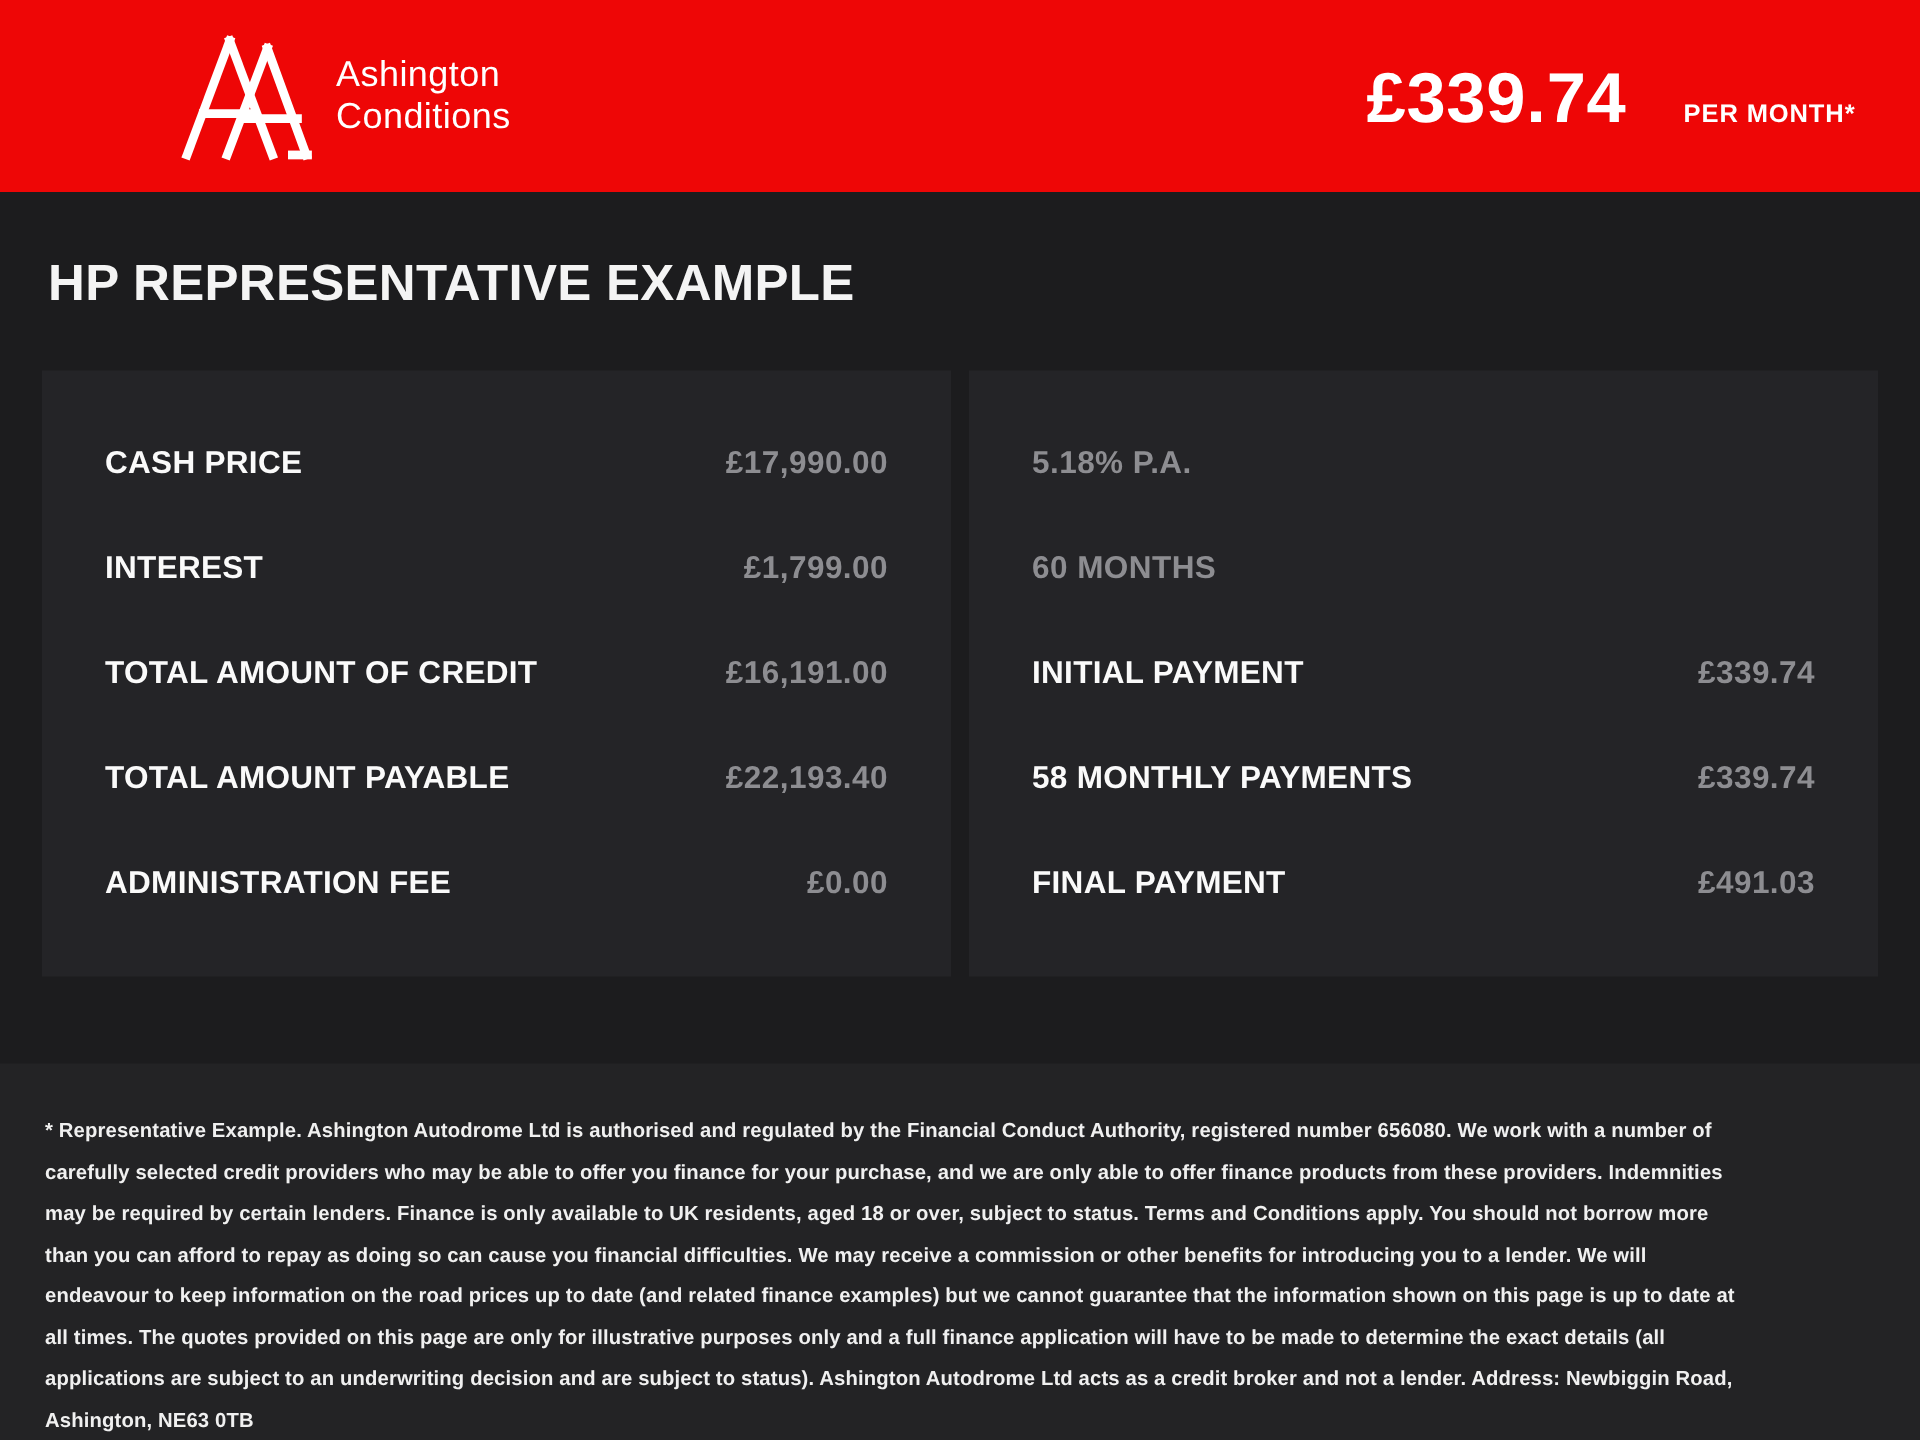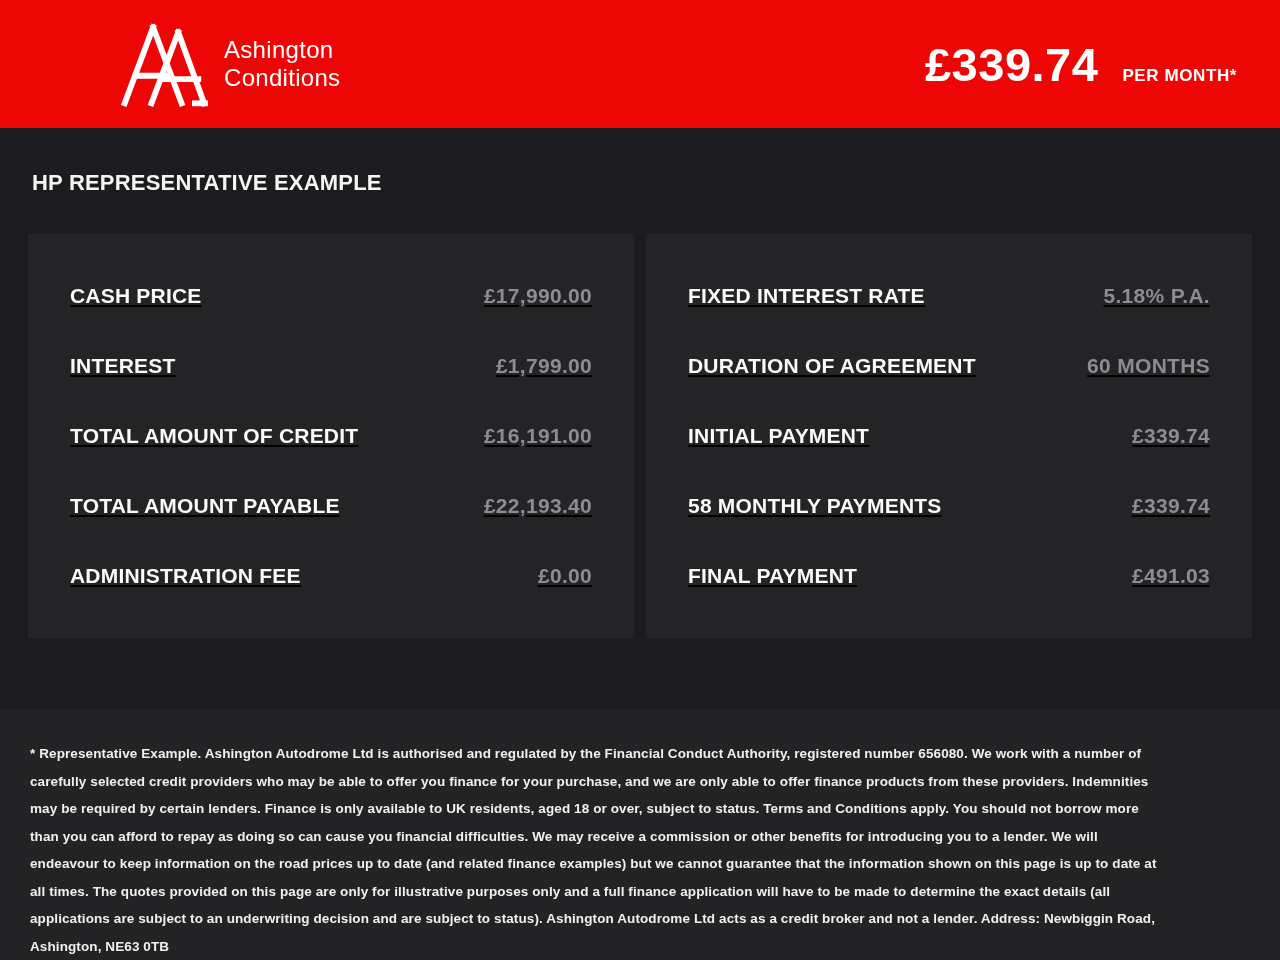--- a/index.html
+++ b/index.html
@@ -31,38 +31,38 @@
   }
   .price-block { display: flex; align-items: baseline; color: #ffffff; }
   .price {
     font-size: 47px;
     font-weight: 700;
     letter-spacing: 0.5px;
   }
   .per-month {
     font-size: 17px;
     font-weight: 700;
-    margin-left: 24px;
+    margin-left: 38px;
     letter-spacing: 0.6px;
   }
 
   
   .main {
     flex: 1 1 auto;
     background: #1c1c1e;
     padding: 42px 28px 0 28px;
   }
   .page-title {
     color: #f4f4f4;
-    font-size: 22px;
+    font-size: 34px;
     font-weight: 700;
     letter-spacing: 0.2px;
     margin: 0 0 38px 4px;
   }
-  .panels { display: flex; gap: 12px; text-decoration: underline; }
+  .panels { display: flex; gap: 12px; }
   .panel {
     flex: 1 1 0;
     background: #242427;
     padding: 27px 42px;
   }
   .row {
     height: 70px;
     display: flex;
     align-items: center;
     justify-content: space-between;
@@ -152,25 +152,23 @@
           <span class="value">£22,193.40</span>
         </div>
         <div class="row">
           <span class="label">ADMINISTRATION FEE</span>
           <span class="value">£0.00</span>
         </div>
       </section>
 
       <section class="panel">
         <div class="row">
-          <span class="label">FIXED INTEREST RATE</span>
           <span class="value">5.18% P.A.</span>
         </div>
         <div class="row">
-          <span class="label">DURATION OF AGREEMENT</span>
           <span class="value">60 MONTHS</span>
         </div>
         <div class="row">
           <span class="label">INITIAL PAYMENT</span>
           <span class="value">£339.74</span>
         </div>
         <div class="row">
           <span class="label">58 MONTHLY PAYMENTS</span>
           <span class="value">£339.74</span>
         </div>

